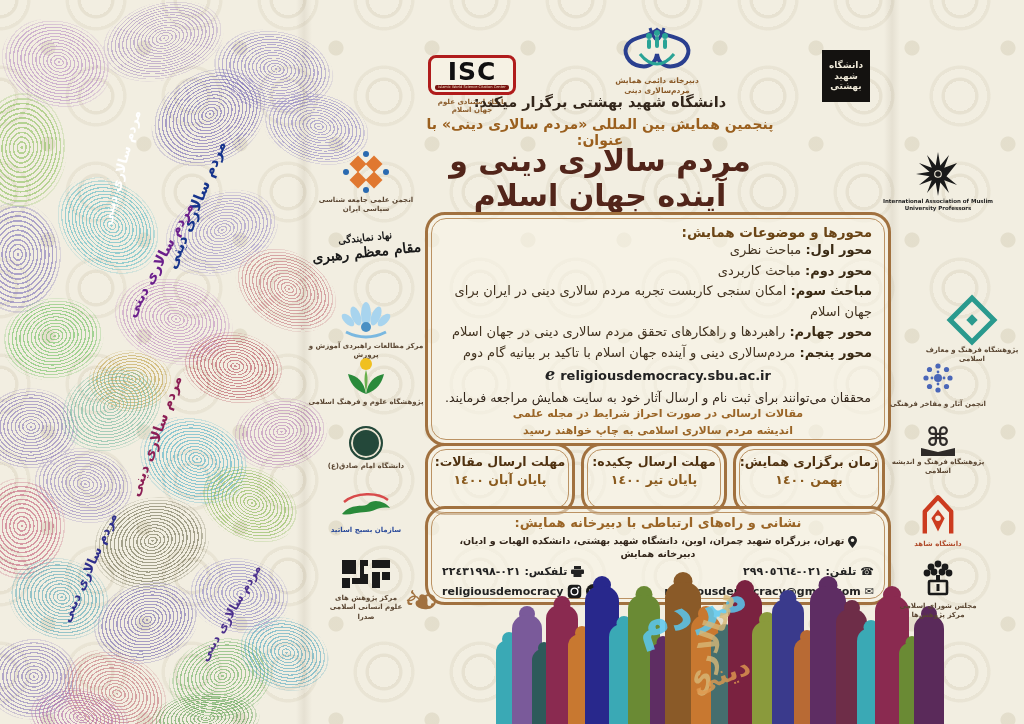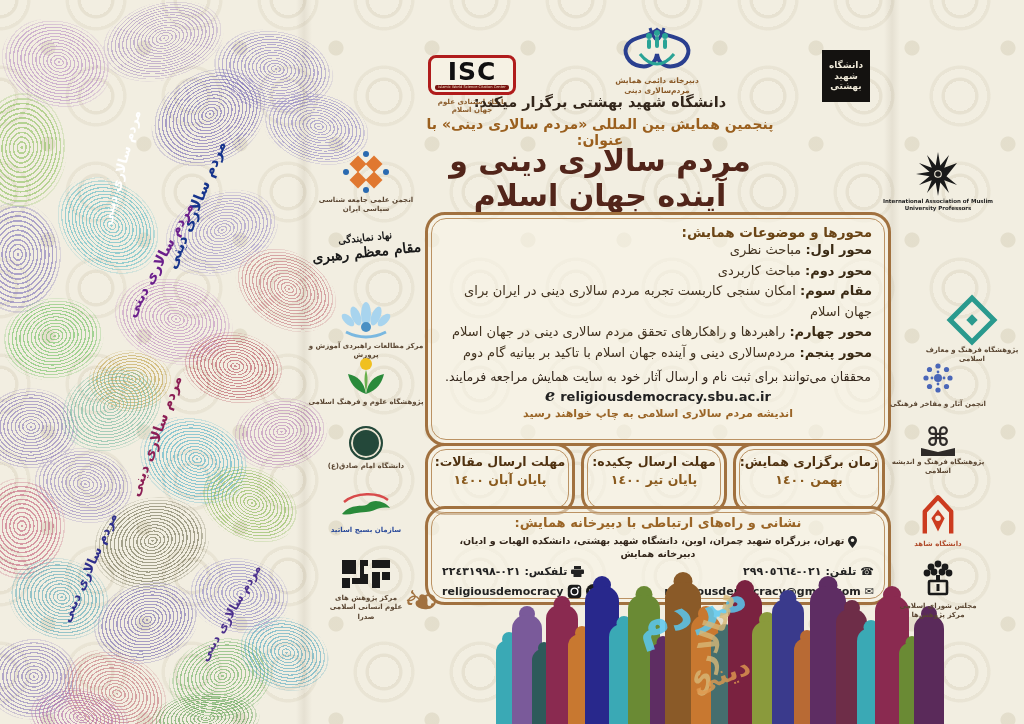--- a/index.html
+++ b/index.html
@@ -176,25 +176,26 @@
   <div id="organizer-line" class="hdr-center">دانشگاه شهید بهشتی برگزار میکند:</div>
   <div id="conference-line" class="hdr-center">پنجمین همایش بین المللی «مردم سالاری دینی» با عنوان:</div>
   <div id="main-title" class="hdr-center">مردم سالاری دینی و آینده جهان اسلام</div>
 
   <div id="topics-box" class="bbox">
     <div class="inner"></div>
     <div id="topics-content">
       <div id="topics-heading">محورها و موضوعات همایش:</div>
       <div class="topic-line"><b>محور اول:</b> <span>مباحث نظری</span></div>
       <div class="topic-line"><b>محور دوم:</b> <span>مباحث کاربردی</span></div>
-      <div class="topic-line"><b>مقام سوم:</b> <span>امکان سنجی کاربست تجربه مردم سالاری دینی در ایران برای جهان اسلام</span></div>
+      <div class="topic-line"><b>مباحث سوم:</b> <span>امکان سنجی کاربست تجربه مردم سالاری دینی در ایران برای جهان اسلام</span></div>
       <div class="topic-line"><b>محور چهارم:</b> <span>راهبردها و راهکارهای تحقق مردم سالاری دینی در جهان اسلام</span></div>
       <div class="topic-line"><b>محور پنجم:</b> <span>مردم‌سالاری دینی و آینده جهان اسلام با تاکید بر بیانیه گام دوم</span></div>
+      <div id="website-line"><span id="e-icon">e</span><span>religiousdemocracy.sbu.ac.ir</span></div>
       <div id="register-note">محققان می‌توانند برای ثبت نام و ارسال آثار خود به سایت همایش مراجعه فرمایند.</div>
-      <div id="website-line"><span id="e-icon">e</span><span>religiousdemocracy.sbu.ac.ir</span></div>
+      <div class="journal-note">مقالات ارسالی در صورت احراز شرایط در مجله علمی</div>
       <div class="journal-note">اندیشه مردم سالاری اسلامی به چاپ خواهند رسید</div>
     </div>
   </div>
 
   <div id="info-box-0" class="bbox info-box">
     <div class="inner"></div>
     <div class="lbl">زمان برگزاری همایش:</div>
     <div class="val">بهمن ١٤٠٠</div>
   </div>
   <div id="info-box-1" class="bbox info-box">

